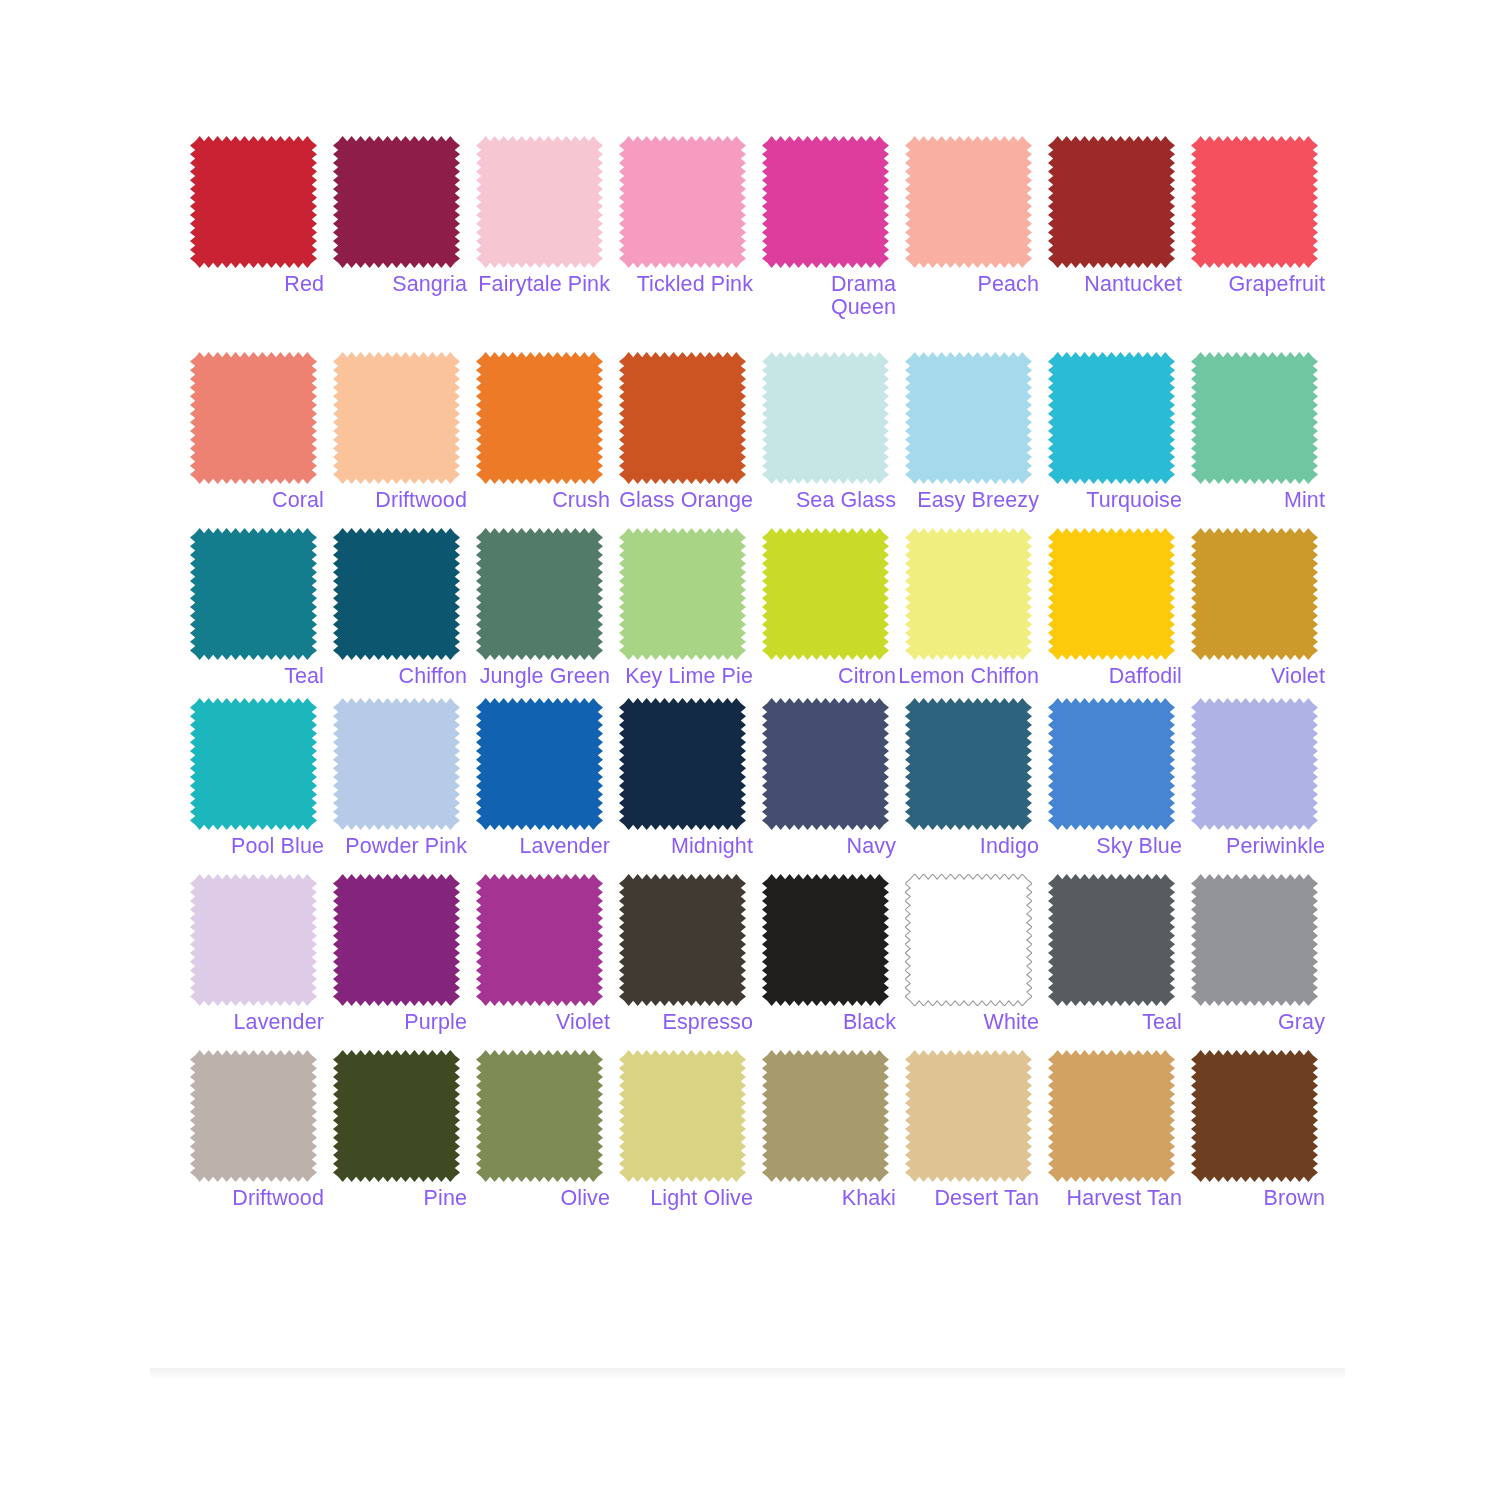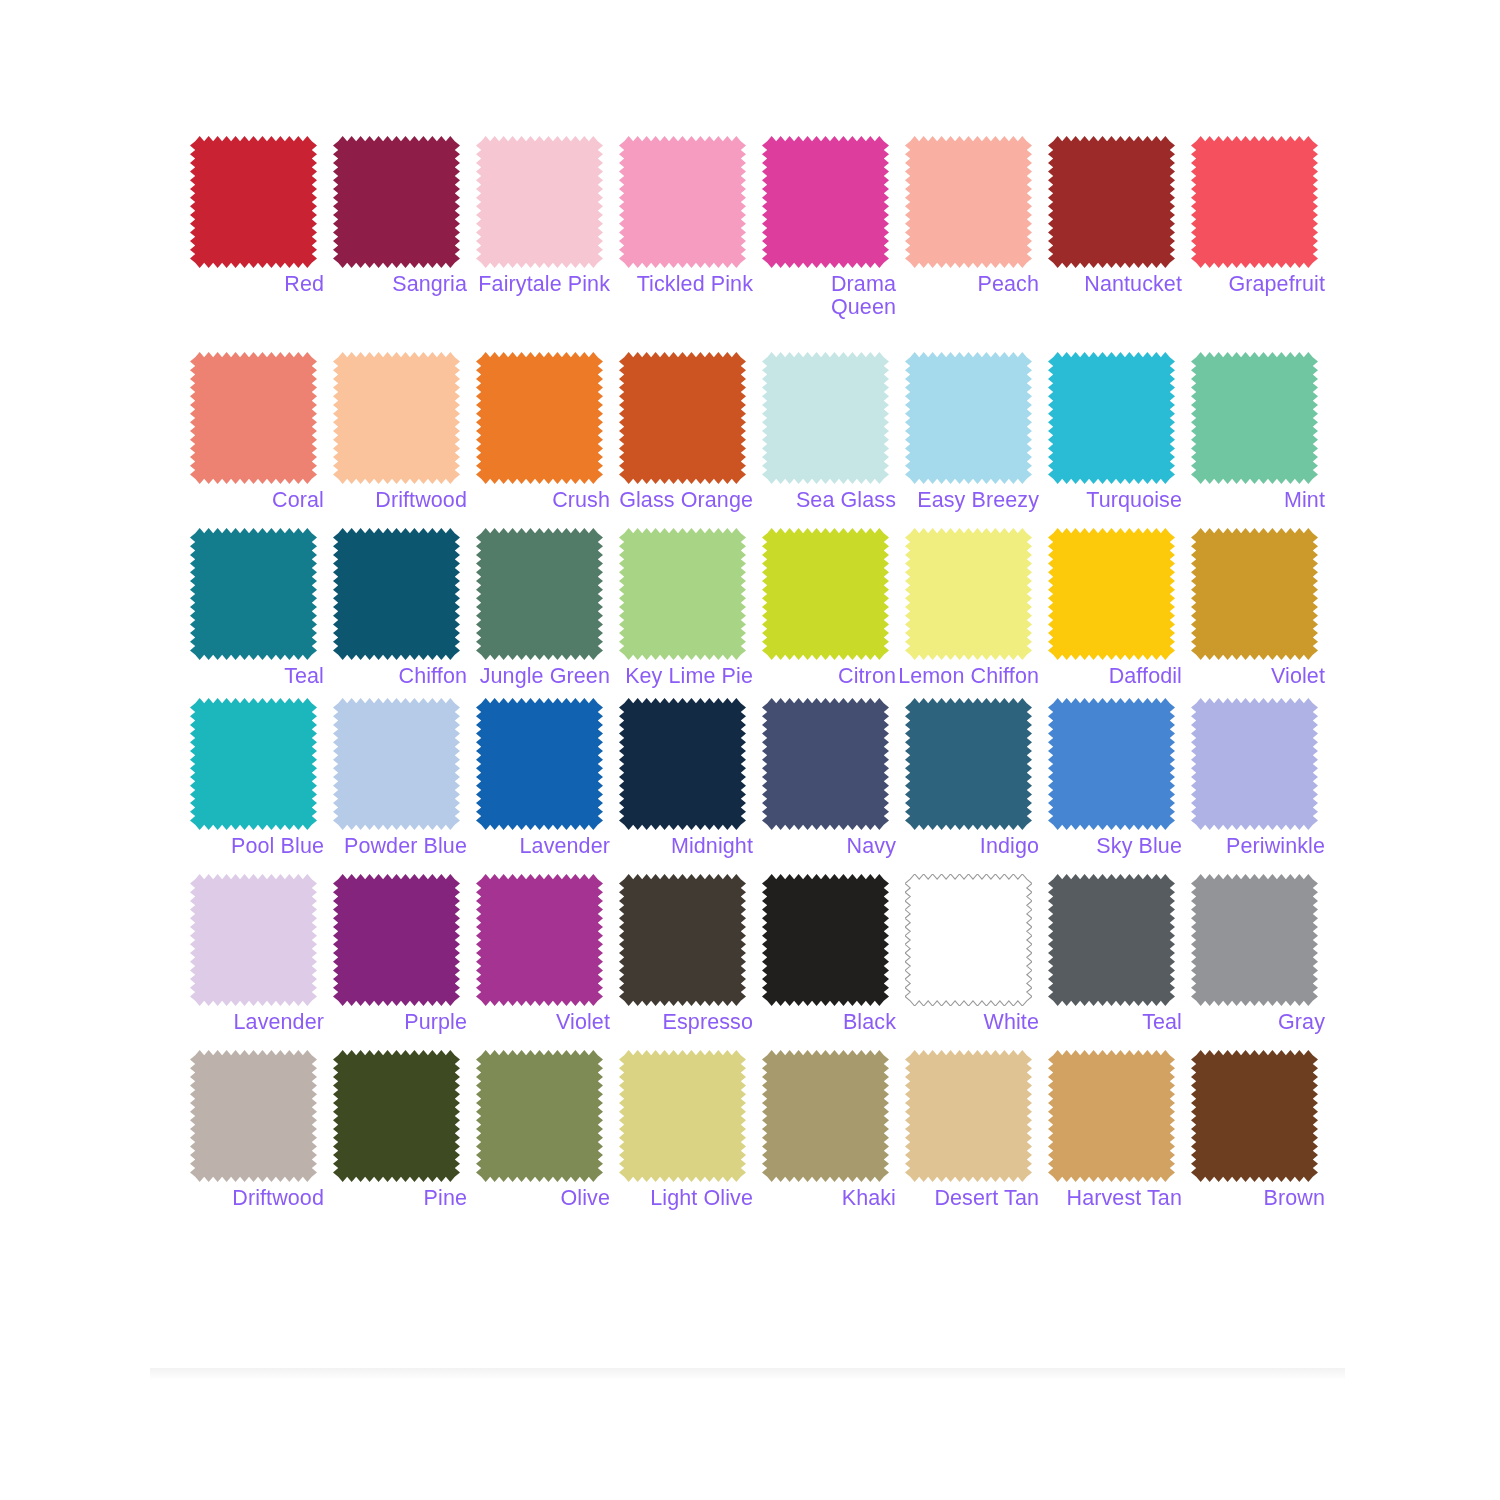--- a/index.html
+++ b/index.html
@@ -292,21 +292,21 @@
             </svg>
           </div>
           <div class="swatch-label">Pool Blue</div>
         </div>
         <div class="swatch-cell">
           <div class="swatch-chip">
             <svg viewBox="0 0 127 132" xmlns="http://www.w3.org/2000/svg">
               <path d="M 5.20 5.20 L 9.68 0.00 L 14.17 5.20 L 18.65 0.00 L 23.14 5.20 L 27.62 0.00 L 32.11 5.20 L 36.59 0.00 L 41.08 5.20 L 45.56 0.00 L 50.05 5.20 L 54.53 0.00 L 59.02 5.20 L 63.50 0.00 L 67.98 5.20 L 72.47 0.00 L 76.95 5.20 L 81.44 0.00 L 85.92 5.20 L 90.41 0.00 L 94.89 5.20 L 99.38 0.00 L 103.86 5.20 L 108.35 0.00 L 112.83 5.20 L 117.32 0.00 L 121.80 5.20 L 127.00 9.54 L 121.80 13.89 L 127.00 18.23 L 121.80 22.57 L 127.00 26.91 L 121.80 31.26 L 127.00 35.60 L 121.80 39.94 L 127.00 44.29 L 121.80 48.63 L 127.00 52.97 L 121.80 57.31 L 127.00 61.66 L 121.80 66.00 L 127.00 70.34 L 121.80 74.69 L 127.00 79.03 L 121.80 83.37 L 127.00 87.71 L 121.80 92.06 L 127.00 96.40 L 121.80 100.74 L 127.00 105.09 L 121.80 109.43 L 127.00 113.77 L 121.80 118.11 L 127.00 122.46 L 121.80 126.80 L 117.32 132.00 L 112.83 126.80 L 108.35 132.00 L 103.86 126.80 L 99.38 132.00 L 94.89 126.80 L 90.41 132.00 L 85.92 126.80 L 81.44 132.00 L 76.95 126.80 L 72.47 132.00 L 67.98 126.80 L 63.50 132.00 L 59.02 126.80 L 54.53 132.00 L 50.05 126.80 L 45.56 132.00 L 41.08 126.80 L 36.59 132.00 L 32.11 126.80 L 27.62 132.00 L 23.14 126.80 L 18.65 132.00 L 14.17 126.80 L 9.68 132.00 L 5.20 126.80 L 0.00 122.46 L 5.20 118.11 L 0.00 113.77 L 5.20 109.43 L 0.00 105.09 L 5.20 100.74 L 0.00 96.40 L 5.20 92.06 L 0.00 87.71 L 5.20 83.37 L 0.00 79.03 L 5.20 74.69 L 0.00 70.34 L 5.20 66.00 L 0.00 61.66 L 5.20 57.31 L 0.00 52.97 L 5.20 48.63 L 0.00 44.29 L 5.20 39.94 L 0.00 35.60 L 5.20 31.26 L 0.00 26.91 L 5.20 22.57 L 0.00 18.23 L 5.20 13.89 L 0.00 9.54 Z" fill="#B6CBE7"></path>
             </svg>
           </div>
-          <div class="swatch-label">Powder Blue</div>
+          <div class="swatch-label">Powder Pink</div>
         </div>
         <div class="swatch-cell">
           <div class="swatch-chip">
             <svg viewBox="0 0 127 132" xmlns="http://www.w3.org/2000/svg">
               <path d="M 5.20 5.20 L 9.68 0.00 L 14.17 5.20 L 18.65 0.00 L 23.14 5.20 L 27.62 0.00 L 32.11 5.20 L 36.59 0.00 L 41.08 5.20 L 45.56 0.00 L 50.05 5.20 L 54.53 0.00 L 59.02 5.20 L 63.50 0.00 L 67.98 5.20 L 72.47 0.00 L 76.95 5.20 L 81.44 0.00 L 85.92 5.20 L 90.41 0.00 L 94.89 5.20 L 99.38 0.00 L 103.86 5.20 L 108.35 0.00 L 112.83 5.20 L 117.32 0.00 L 121.80 5.20 L 127.00 9.54 L 121.80 13.89 L 127.00 18.23 L 121.80 22.57 L 127.00 26.91 L 121.80 31.26 L 127.00 35.60 L 121.80 39.94 L 127.00 44.29 L 121.80 48.63 L 127.00 52.97 L 121.80 57.31 L 127.00 61.66 L 121.80 66.00 L 127.00 70.34 L 121.80 74.69 L 127.00 79.03 L 121.80 83.37 L 127.00 87.71 L 121.80 92.06 L 127.00 96.40 L 121.80 100.74 L 127.00 105.09 L 121.80 109.43 L 127.00 113.77 L 121.80 118.11 L 127.00 122.46 L 121.80 126.80 L 117.32 132.00 L 112.83 126.80 L 108.35 132.00 L 103.86 126.80 L 99.38 132.00 L 94.89 126.80 L 90.41 132.00 L 85.92 126.80 L 81.44 132.00 L 76.95 126.80 L 72.47 132.00 L 67.98 126.80 L 63.50 132.00 L 59.02 126.80 L 54.53 132.00 L 50.05 126.80 L 45.56 132.00 L 41.08 126.80 L 36.59 132.00 L 32.11 126.80 L 27.62 132.00 L 23.14 126.80 L 18.65 132.00 L 14.17 126.80 L 9.68 132.00 L 5.20 126.80 L 0.00 122.46 L 5.20 118.11 L 0.00 113.77 L 5.20 109.43 L 0.00 105.09 L 5.20 100.74 L 0.00 96.40 L 5.20 92.06 L 0.00 87.71 L 5.20 83.37 L 0.00 79.03 L 5.20 74.69 L 0.00 70.34 L 5.20 66.00 L 0.00 61.66 L 5.20 57.31 L 0.00 52.97 L 5.20 48.63 L 0.00 44.29 L 5.20 39.94 L 0.00 35.60 L 5.20 31.26 L 0.00 26.91 L 5.20 22.57 L 0.00 18.23 L 5.20 13.89 L 0.00 9.54 Z" fill="#1162B0"></path>
             </svg>
           </div>
           <div class="swatch-label">Lavender</div>
         </div>
         <div class="swatch-cell">

